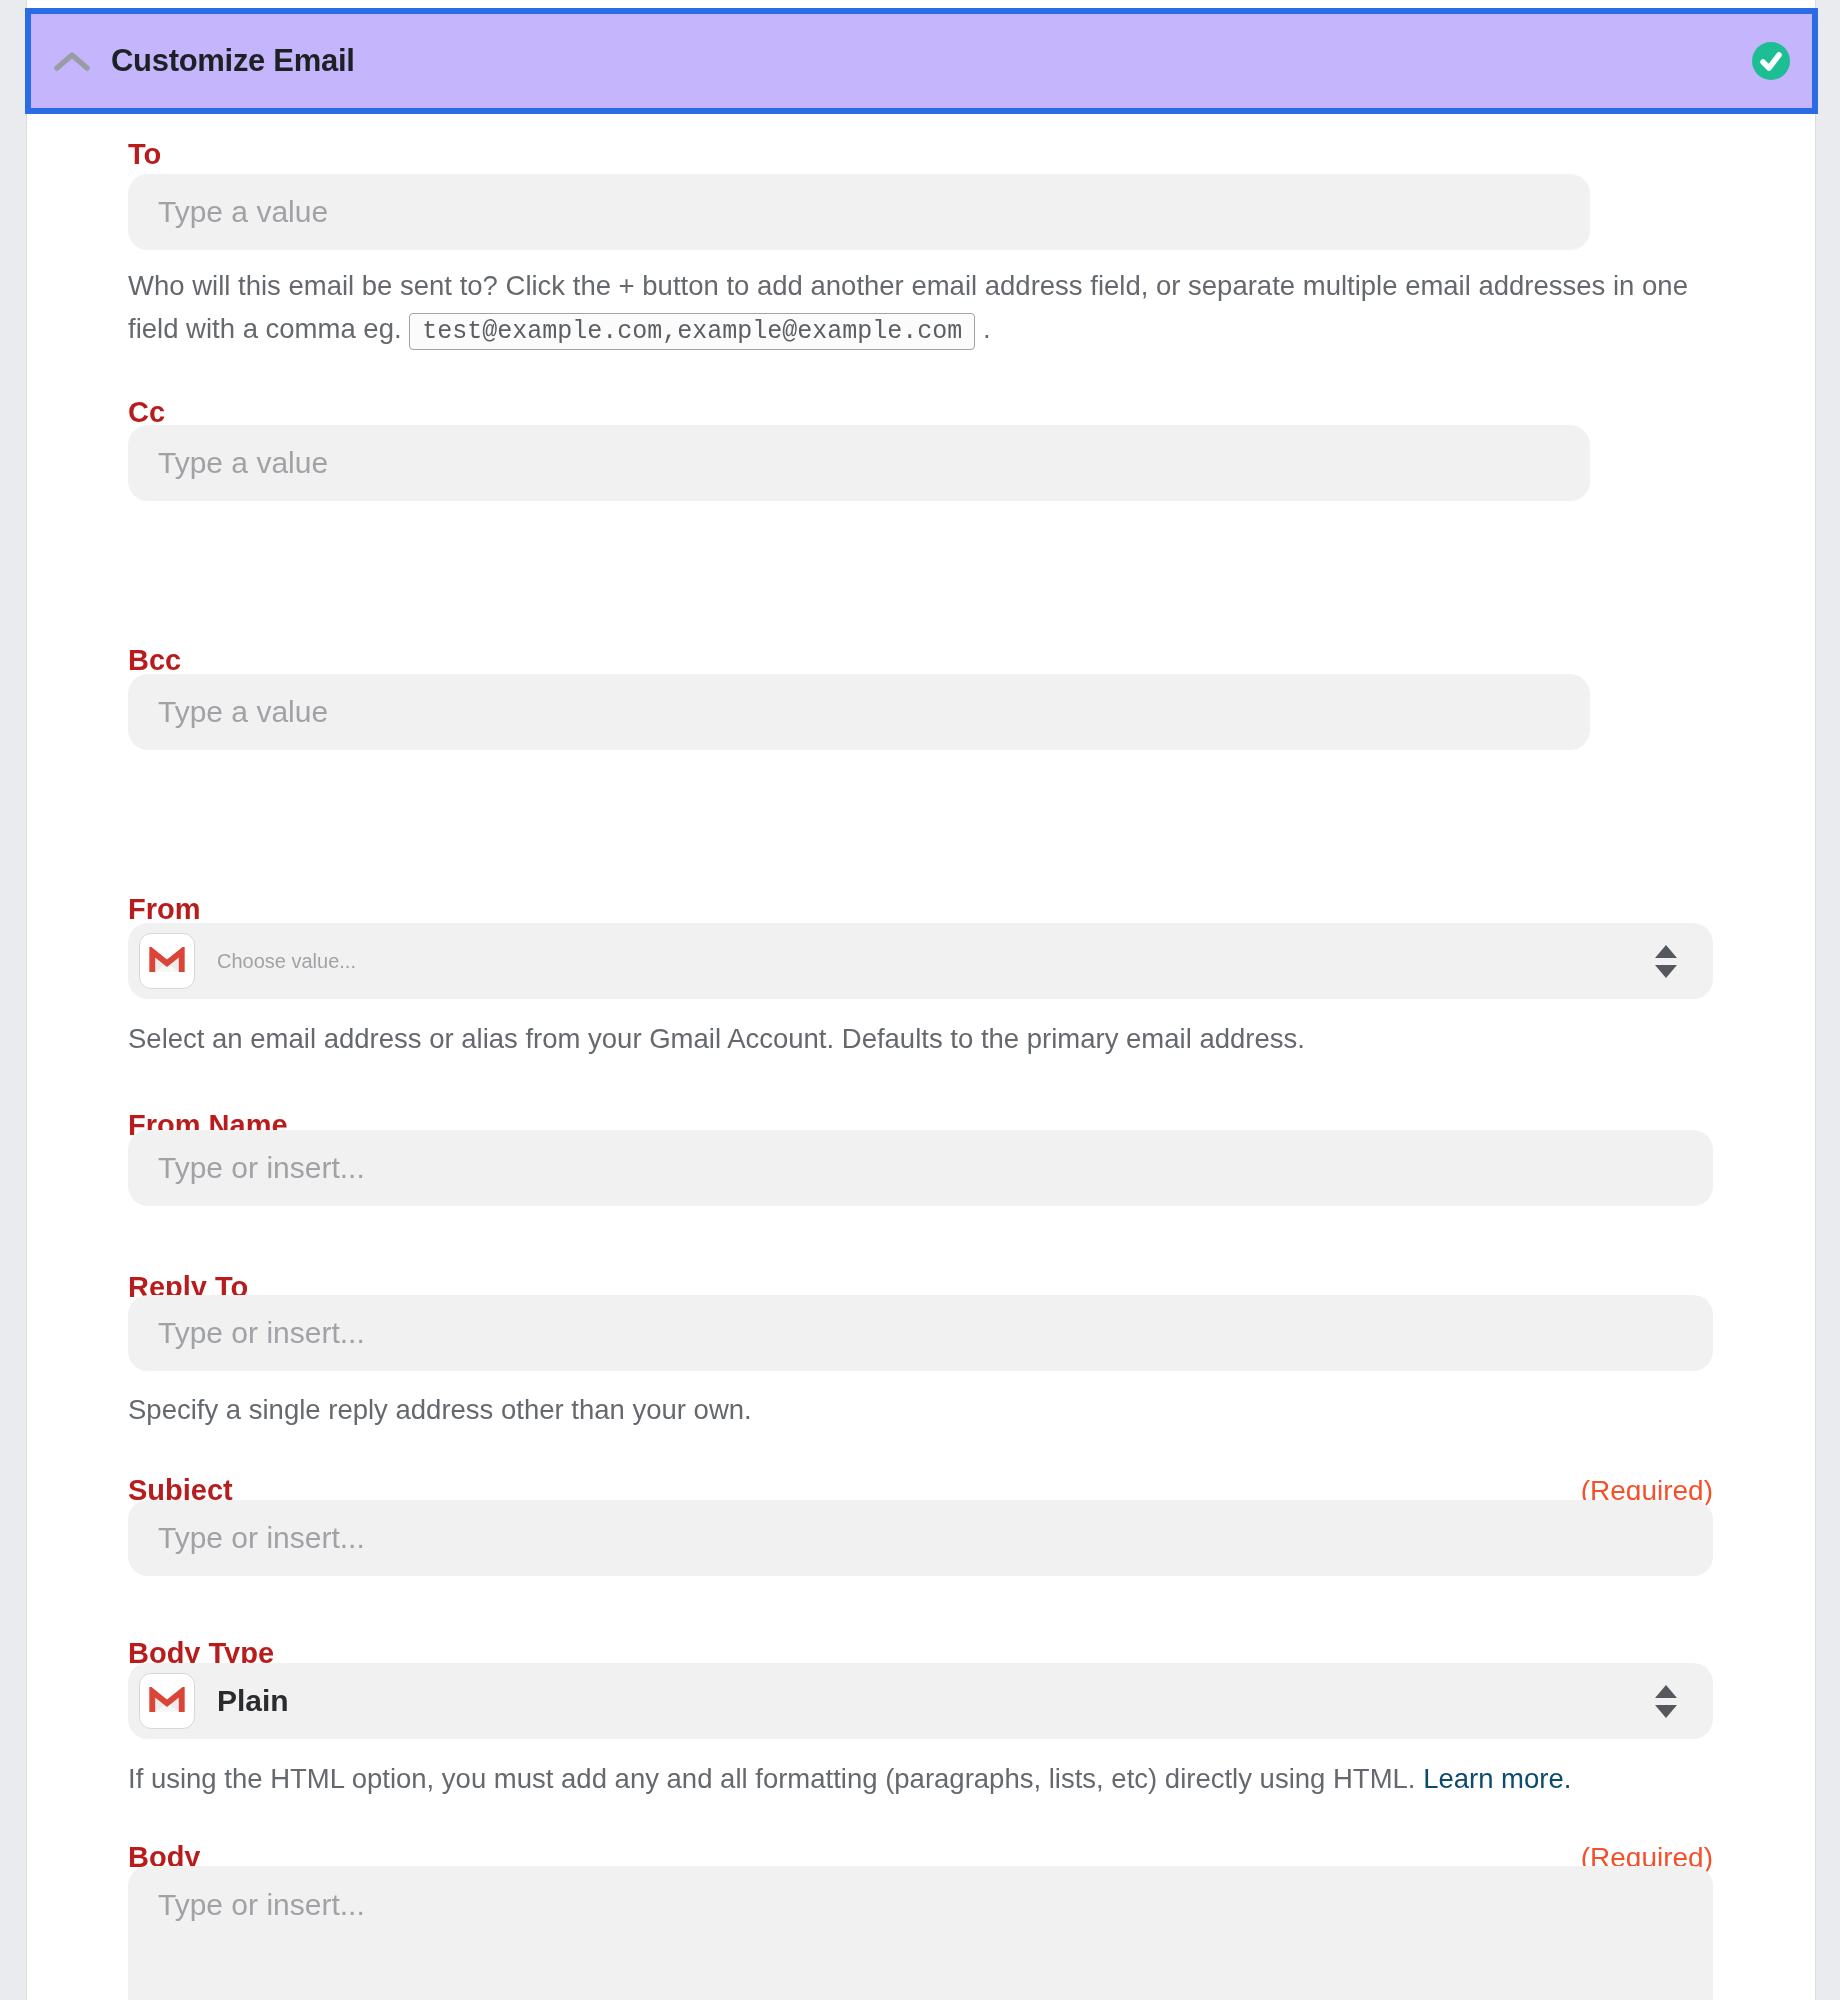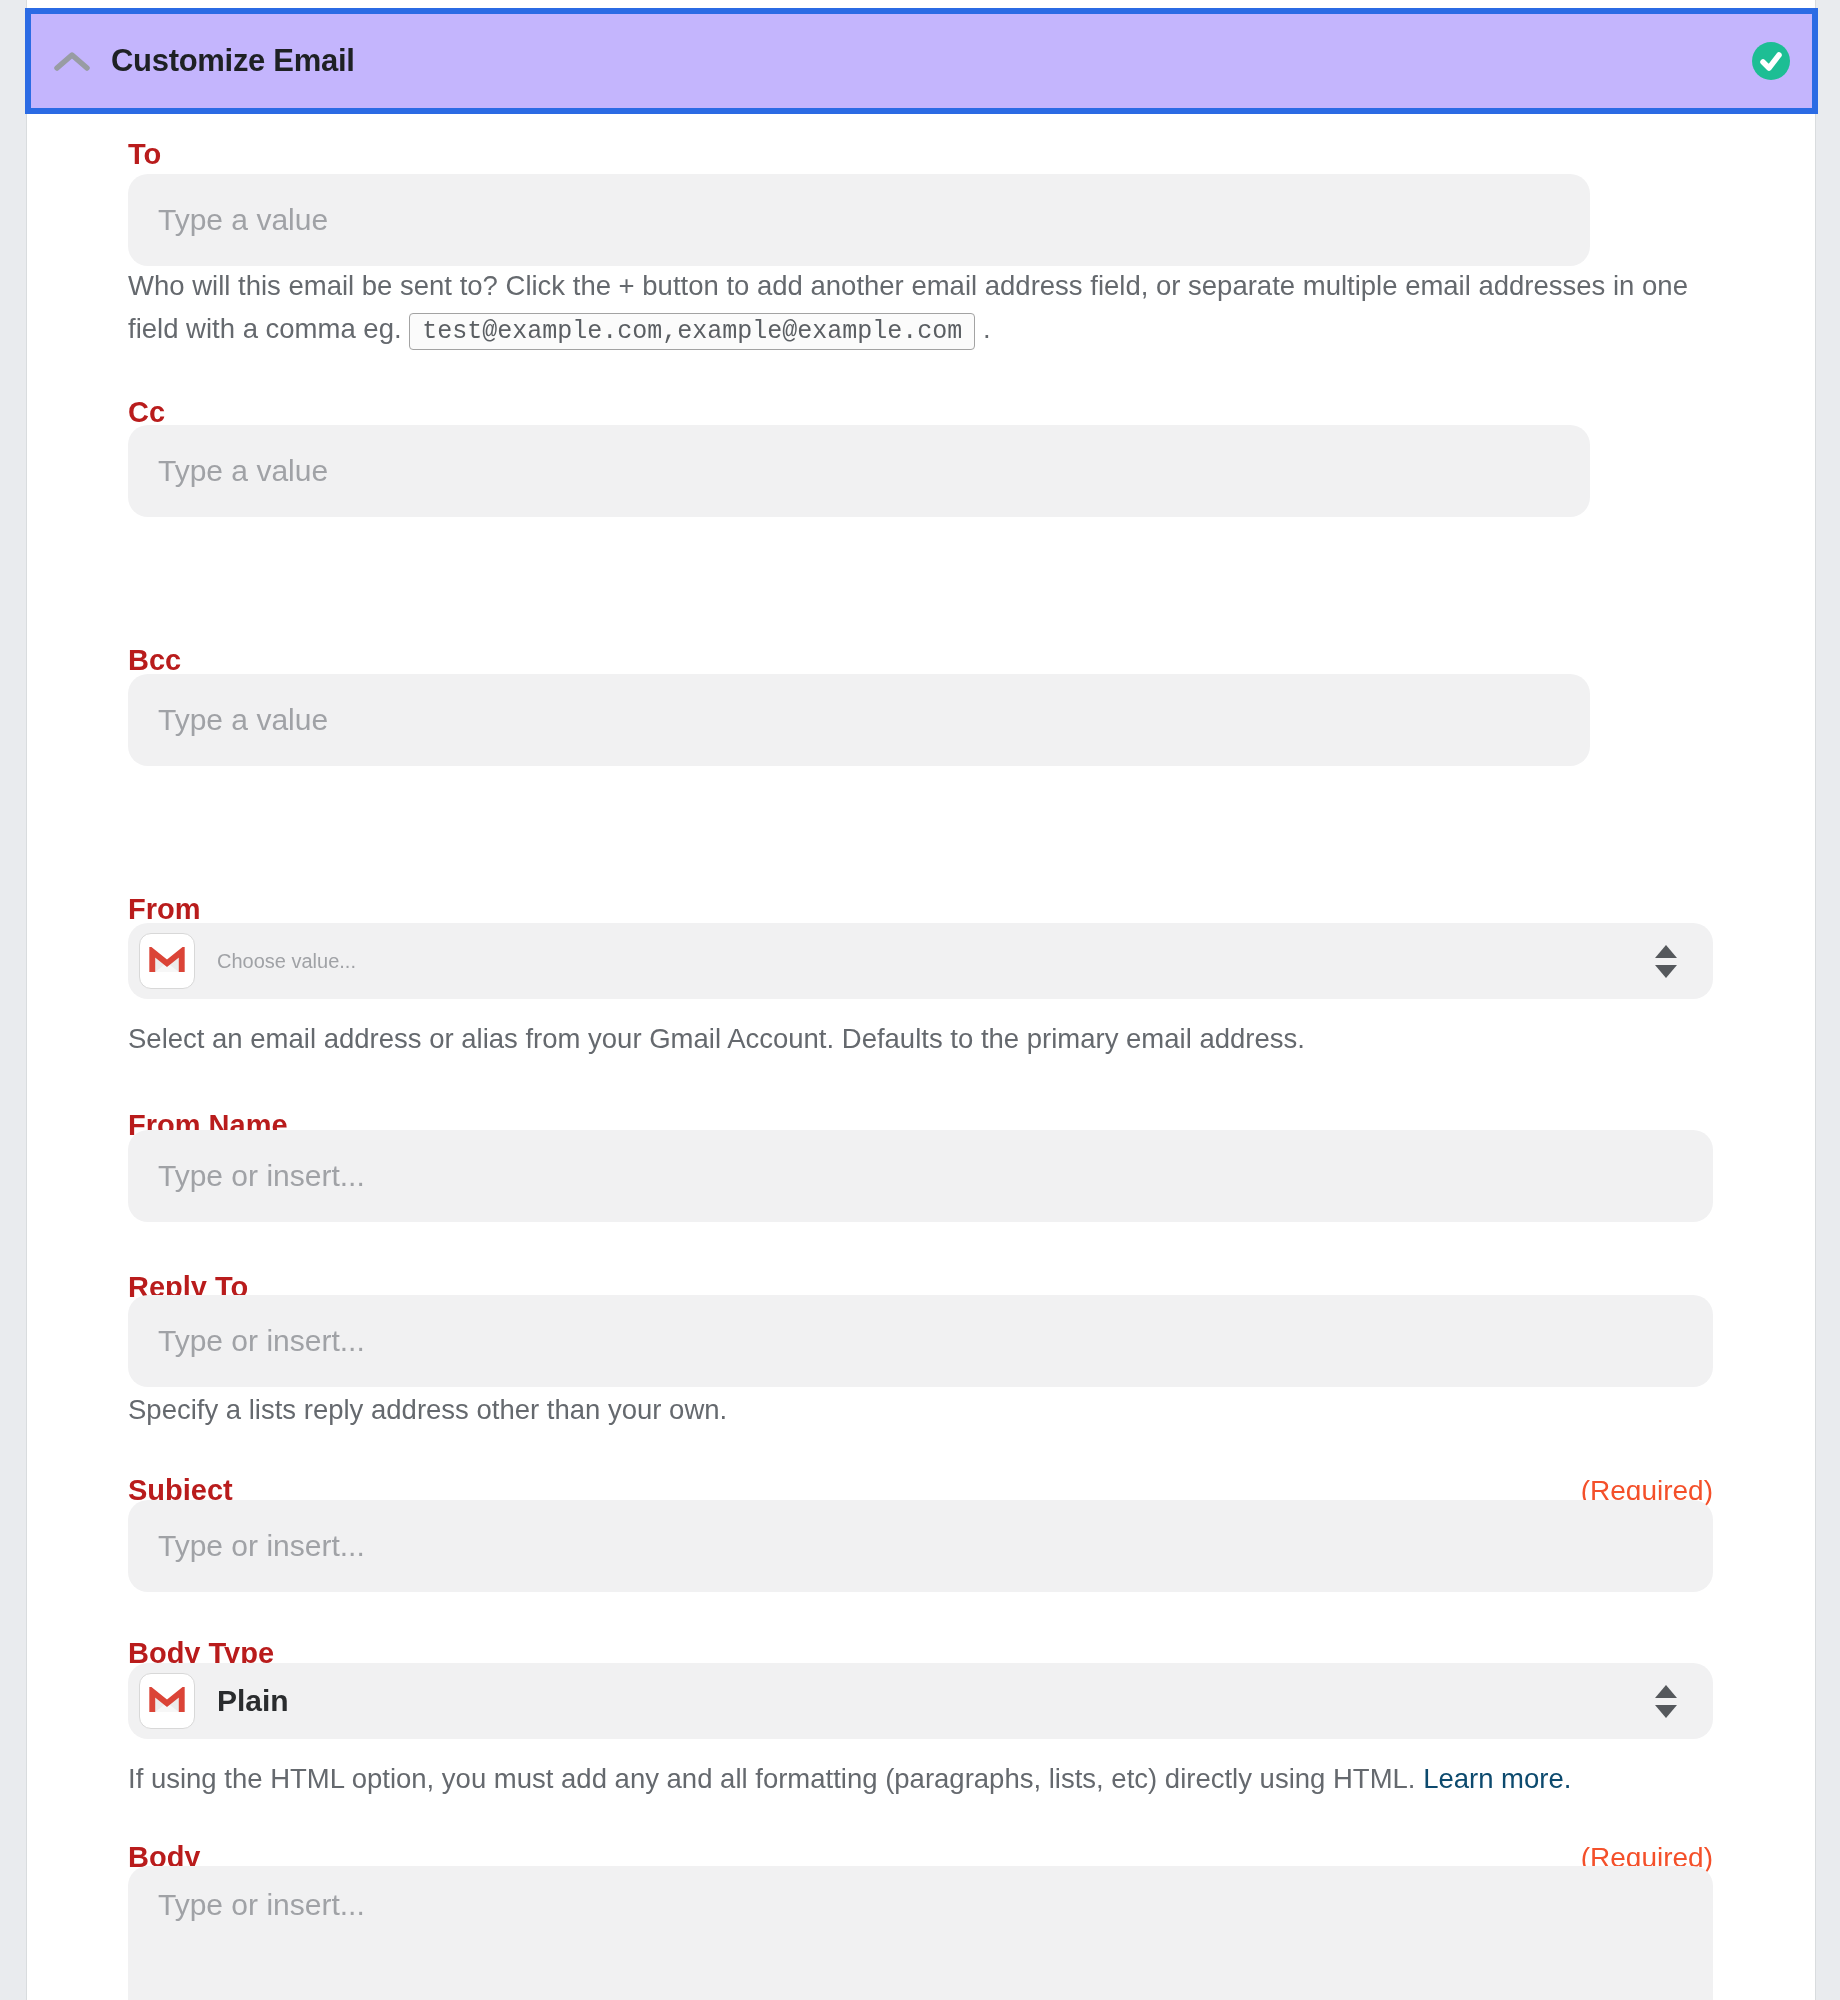--- a/index.html
+++ b/index.html
@@ -52,21 +52,21 @@
     position: absolute; left: 0;
     font-size: 29px; font-weight: 700; color: #b91c1c;
   }
   .label-row {
     position: absolute; left: 0; width: 1585px;
     display: flex; justify-content: space-between; align-items: baseline;
   }
   .req { font-size: 28px; font-weight: 500; color: #f4502a; }
   .text-input {
     position: absolute; left: 0;
-    height: 92px;
+    height: 76px;
     background: #f1f1f2;
     border: none; outline: none;
     border-radius: 20px;
     padding: 0 30px;
     font-family: "Liberation Sans", sans-serif;
     font-size: 30px; color: #2a2c2e;
   }
   .text-input::placeholder, .body-area::placeholder { color: #a0a2a6; opacity: 1; }
   .w-short { width: 1462px; }
   .w-full  { width: 1585px; }
@@ -174,21 +174,21 @@
         <span class="tri-down"></span>
     </span>
   </div>
   <div class="help" style="top:905px">Select an email address or alias from your Gmail Account. Defaults to the primary email address.</div>
 
   <div class="f-label" style="top:997px">From Name</div>
   <input class="text-input w-full" style="top: 1018px;" type="text" placeholder="Type or insert...">
 
   <div class="f-label" style="top:1159px">Reply To</div>
   <input class="text-input w-full" style="top: 1183px;" type="text" placeholder="Type or insert...">
-  <div class="help" style="top:1276px">Specify a lists reply address other than your own.</div>
+  <div class="help" style="top:1276px">Specify a single reply address other than your own.</div>
 
   <div class="label-row" style="top:1362px">
     <span class="f-label" style="position:static">Subject</span>
     <span class="req">(Required)</span>
   </div>
   <input class="text-input w-full" style="top: 1388px;" type="text" placeholder="Type or insert...">
 
   <div class="f-label" style="top:1525px">Body Type</div>
   <div class="select" style="top:1551px">
     <span class="gmail-tile">

